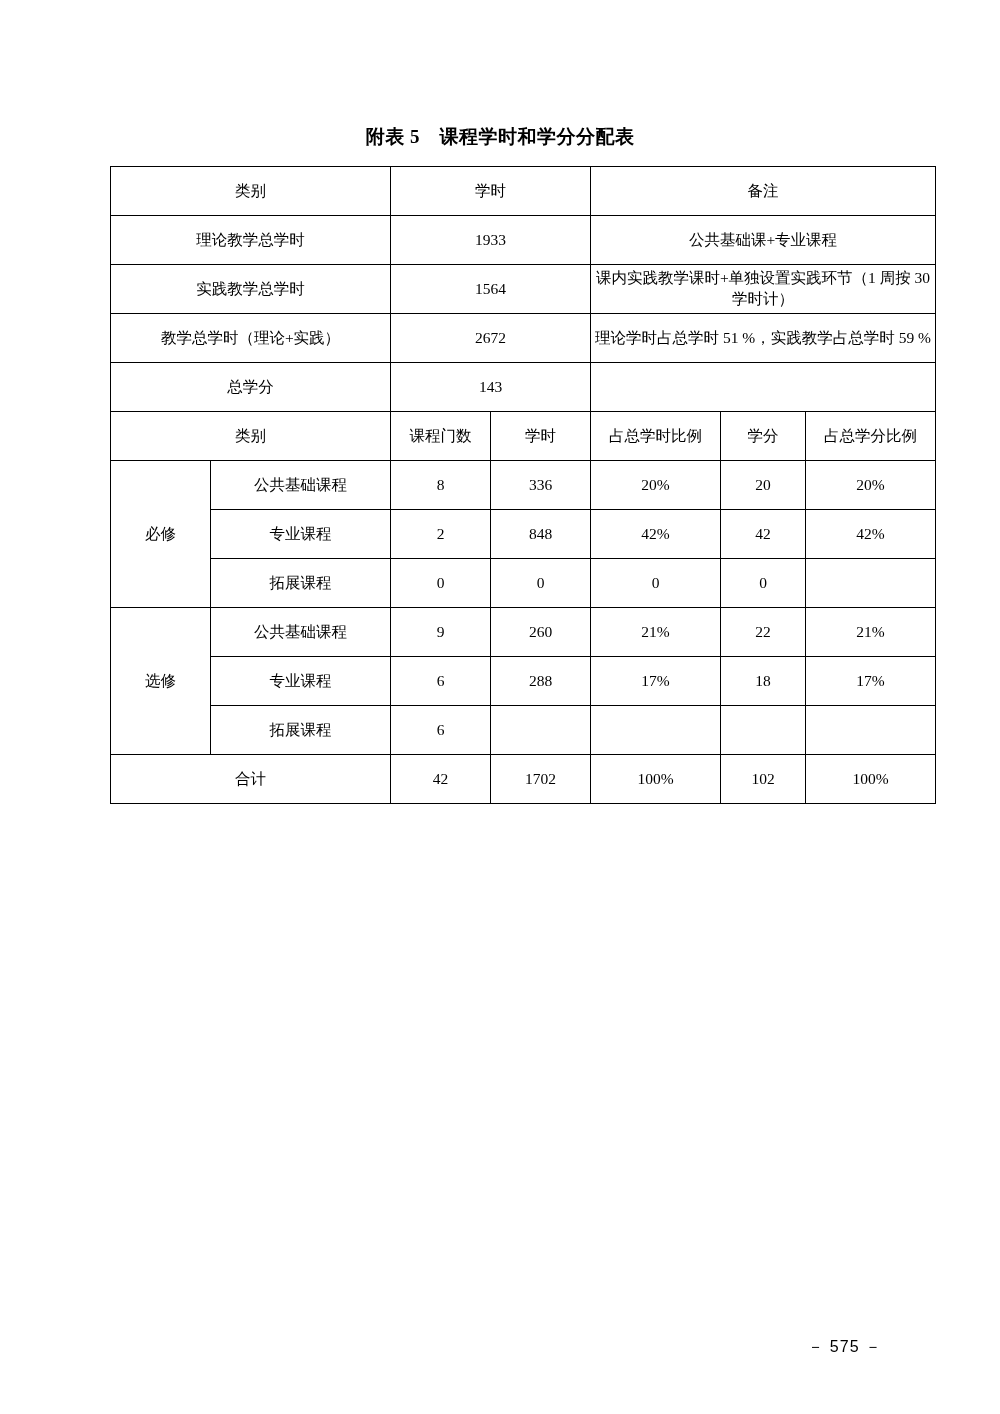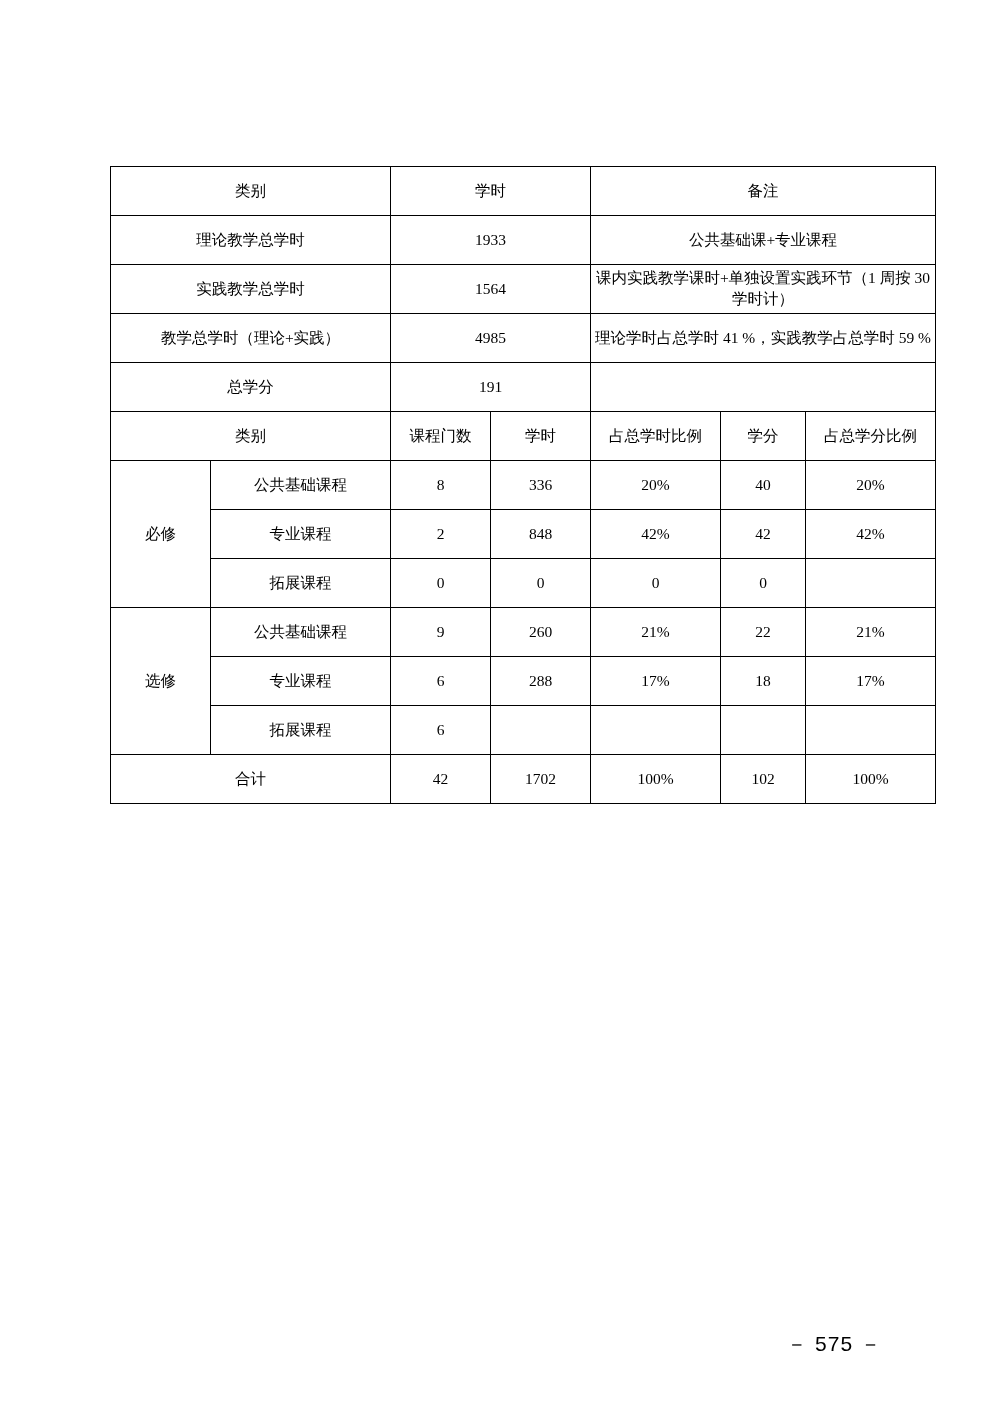--- a/index.html
+++ b/index.html
@@ -52,31 +52,32 @@
     line-height: 1.35;
   }
   .note-cell { font-size: 15px; }
   .cat-side {
     font-size: 15.5px;
   }
   .pagenum {
     position: absolute;
     bottom: 56px;
     right: 118px;
-    font-size: 21px;
+    font-size: 16px;
     font-family: "Liberation Sans", sans-serif;
     letter-spacing: 1px;
   }
   .empty { }
 </style>
 </head>
 <body>
 
 <div class="page">
 
+  <div class="doc-title">附表 5　课程学时和学分分配表</div>
 
   <div class="table-wrap">
     <table class="main">
       <colgroup>
         <col style="width:100px">
         <col style="width:180px">
         <col style="width:100px">
         <col style="width:100px">
         <col style="width:130px">
         <col style="width:85px">
@@ -95,45 +96,45 @@
           <td colspan="2">1933</td>
           <td colspan="3" class="note-cell">公共基础课+专业课程</td>
         </tr>
         <tr>
           <td colspan="2">实践教学总学时</td>
           <td colspan="2">1564</td>
           <td colspan="3" class="note-cell">课内实践教学课时+单独设置实践环节（1 周按 30 学时计）</td>
         </tr>
         <tr>
           <td colspan="2">教学总学时（理论+实践）</td>
-          <td colspan="2">4985</td>
-          <td colspan="3" class="note-cell">理论学时占总学时 41 %，实践教学占总学时 59 %</td>
+          <td colspan="2">2672</td>
+          <td colspan="3" class="note-cell">理论学时占总学时 51 %，实践教学占总学时 59 %</td>
         </tr>
         <tr>
           <td colspan="2">总学分</td>
-          <td colspan="2">191</td>
+          <td colspan="2">143</td>
           <td colspan="3" class="empty"></td>
         </tr>
 
         <tr>
           <td colspan="2">类别</td>
           <td>课程门数</td>
           <td>学时</td>
           <td>占总学时比例</td>
           <td>学分</td>
           <td>占总学分比例</td>
         </tr>
 
         <tr>
           <td rowspan="3" class="cat-side">必修</td>
           <td>公共基础课程</td>
           <td>8</td>
           <td>336</td>
           <td>20%</td>
-          <td>40</td>
+          <td>20</td>
           <td>20%</td>
         </tr>
         <tr>
           <td>专业课程</td>
           <td>2</td>
           <td>848</td>
           <td>42%</td>
           <td>42</td>
           <td>42%</td>
         </tr>

